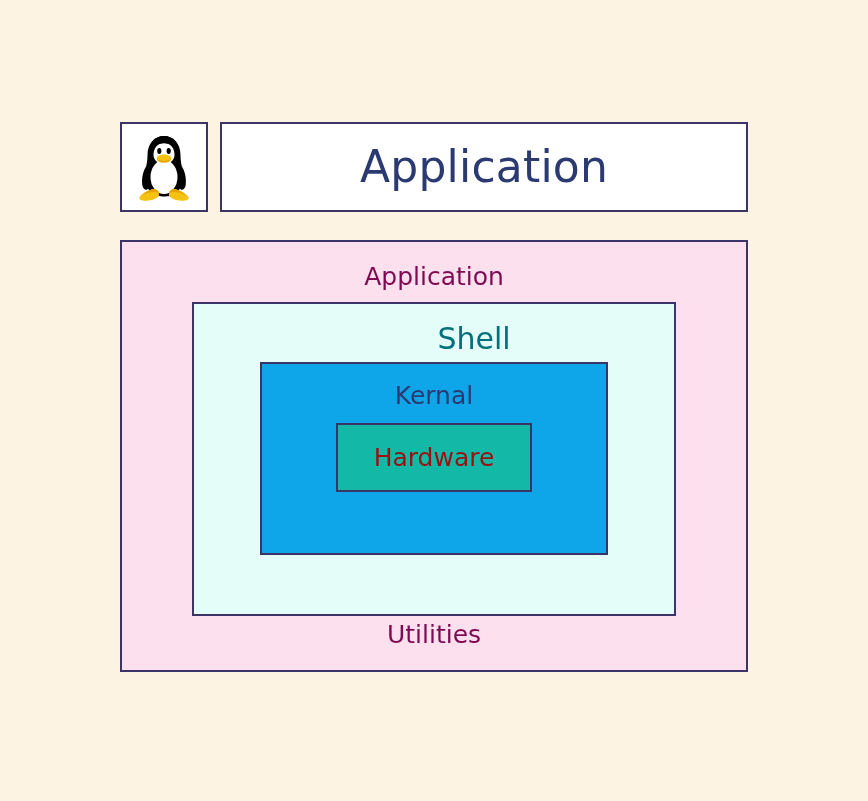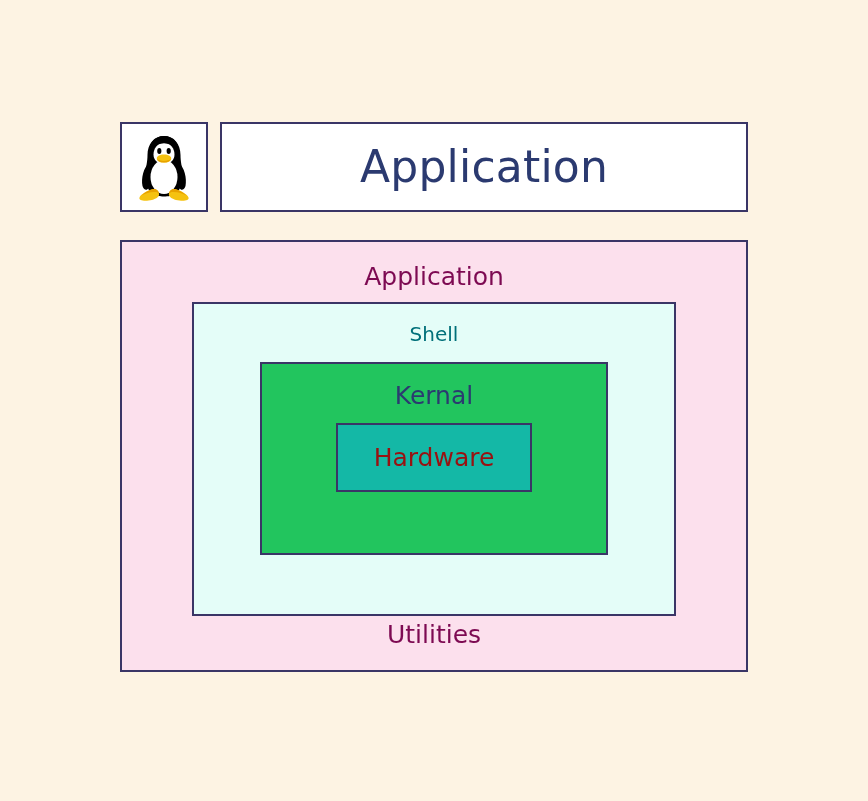--- a/index.html
+++ b/index.html
@@ -108,31 +108,32 @@
   
   #layer-shell {
     left: 192px;
     top: 302px;
     width: 484px;
     height: 314px;
     background: #e4fdf8;
   }
   #label-shell {
     top: 20px;
-    font-size: 20px;
+    font-size: 30px;
     color: #00707a;
+    padding-left: 40px;
   }
 
   
   #layer-kernal {
     left: 260px;
     top: 362px;
     width: 348px;
     height: 193px;
-    background: #22c55e;
+    background: #0ea5e9;
   }
   #label-kernal {
     top: 19px;
     font-size: 25px;
     color: #2b3a70;
   }
 
   
   #layer-hardware {
     left: 336px;

